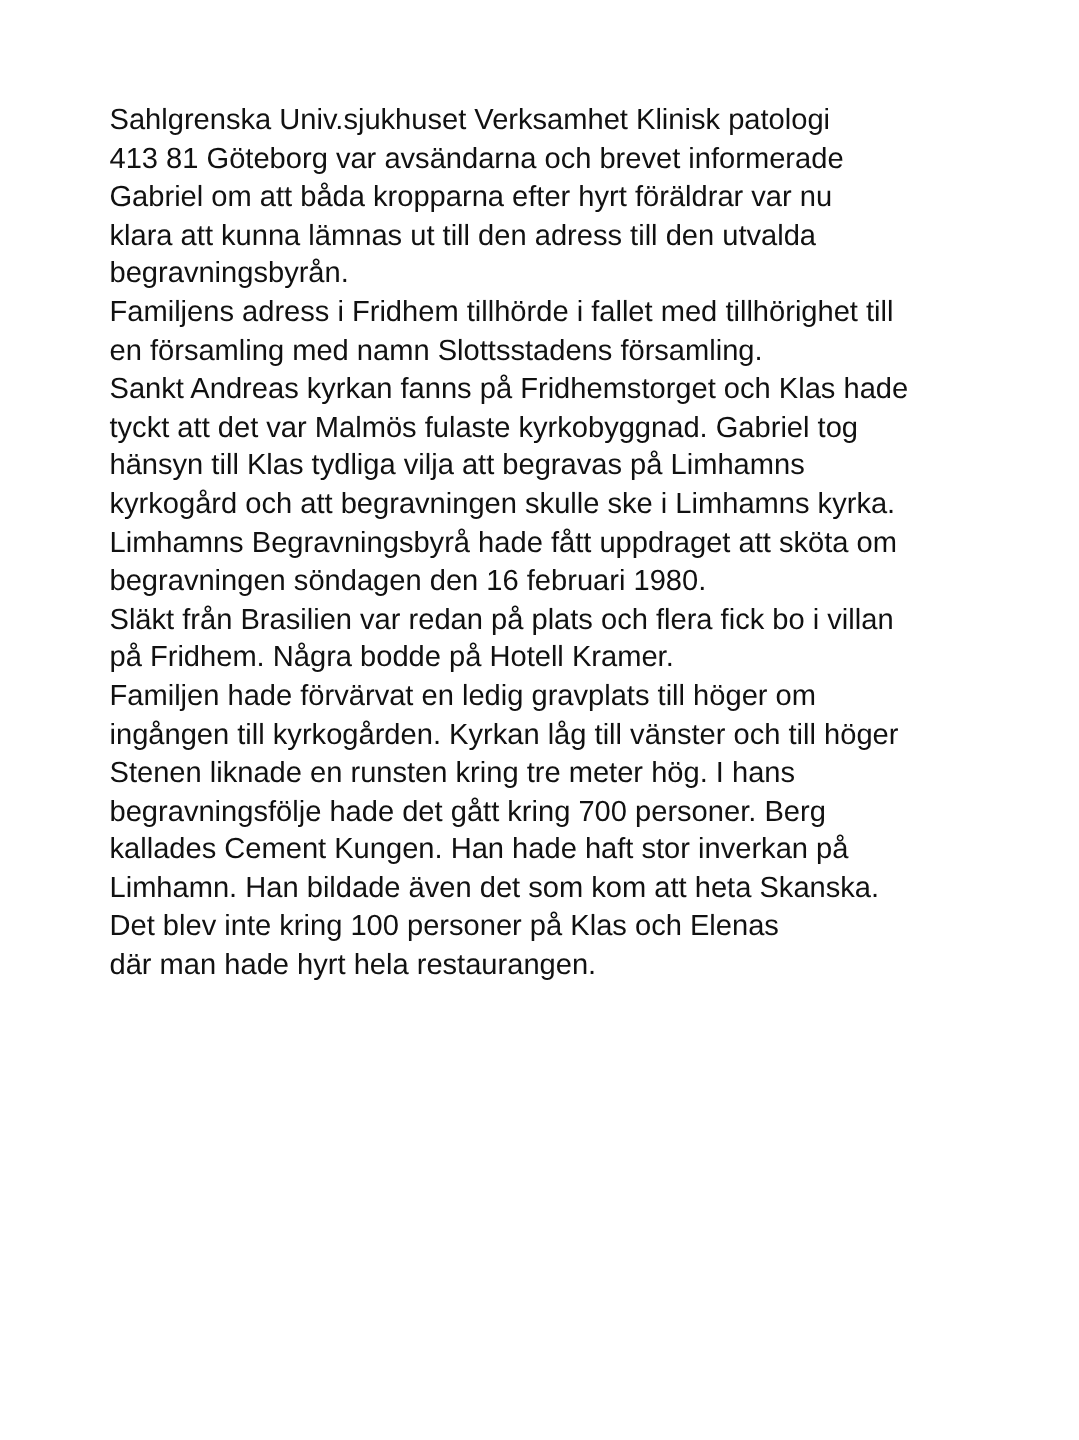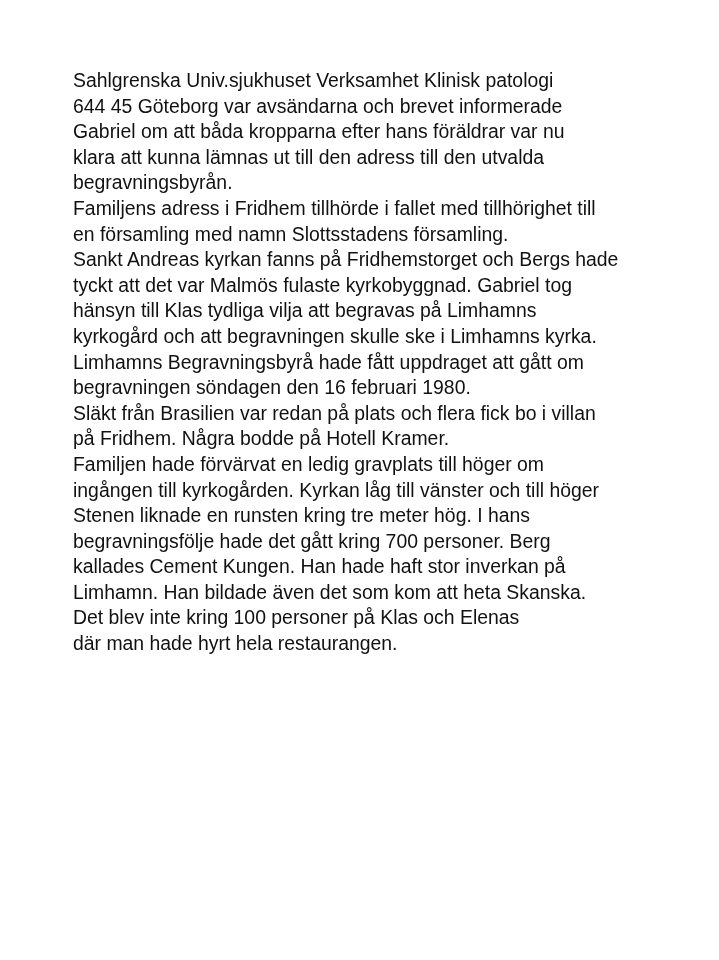--- a/index.html
+++ b/index.html
@@ -36,31 +36,31 @@
       white-space: nowrap;
       height: 25.6px;
     }
   </style>
 </head>
 <body>
 
 <div class="page">
   <div class="text-block">
     <span class="line">Sahlgrenska Univ.sjukhuset Verksamhet Klinisk patologi</span>
-    <span class="line">644 45 Göteborg var avsändarna och brevet informerade</span>
-    <span class="line">Gabriel om att båda kropparna efter hans föräldrar var nu</span>
+    <span class="line">413 81 Göteborg var avsändarna och brevet informerade</span>
+    <span class="line">Gabriel om att båda kropparna efter hyrt föräldrar var nu</span>
     <span class="line">klara att kunna lämnas ut till den adress till den utvalda</span>
     <span class="line">begravningsbyrån.</span>
     <span class="line">Familjens adress i Fridhem tillhörde i fallet med tillhörighet till</span>
     <span class="line">en församling med namn Slottsstadens församling.</span>
-    <span class="line">Sankt Andreas kyrkan fanns på Fridhemstorget och Bergs hade</span>
+    <span class="line">Sankt Andreas kyrkan fanns på Fridhemstorget och Klas hade</span>
     <span class="line">tyckt att det var Malmös fulaste kyrkobyggnad. Gabriel tog</span>
     <span class="line">hänsyn till Klas tydliga vilja att begravas på Limhamns</span>
     <span class="line">kyrkogård och att begravningen skulle ske i Limhamns kyrka.</span>
-    <span class="line">Limhamns Begravningsbyrå hade fått uppdraget att gått om</span>
+    <span class="line">Limhamns Begravningsbyrå hade fått uppdraget att sköta om</span>
     <span class="line">begravningen söndagen den 16 februari 1980.</span>
     <span class="line">Släkt från Brasilien var redan på plats och flera fick bo i villan</span>
     <span class="line">på Fridhem. Några bodde på Hotell Kramer.</span>
     <span class="line">Familjen hade förvärvat en ledig gravplats till höger om</span>
     <span class="line">ingången till kyrkogården. Kyrkan låg till vänster och till höger</span>
     <span class="line">Stenen liknade en runsten kring tre meter hög. I hans</span>
     <span class="line">begravningsfölje hade det gått kring 700 personer. Berg</span>
     <span class="line">kallades Cement Kungen. Han hade haft stor inverkan på</span>
     <span class="line">Limhamn. Han bildade även det som kom att heta Skanska.</span>
     <span class="line">Det blev inte kring 100 personer på Klas och Elenas</span>

